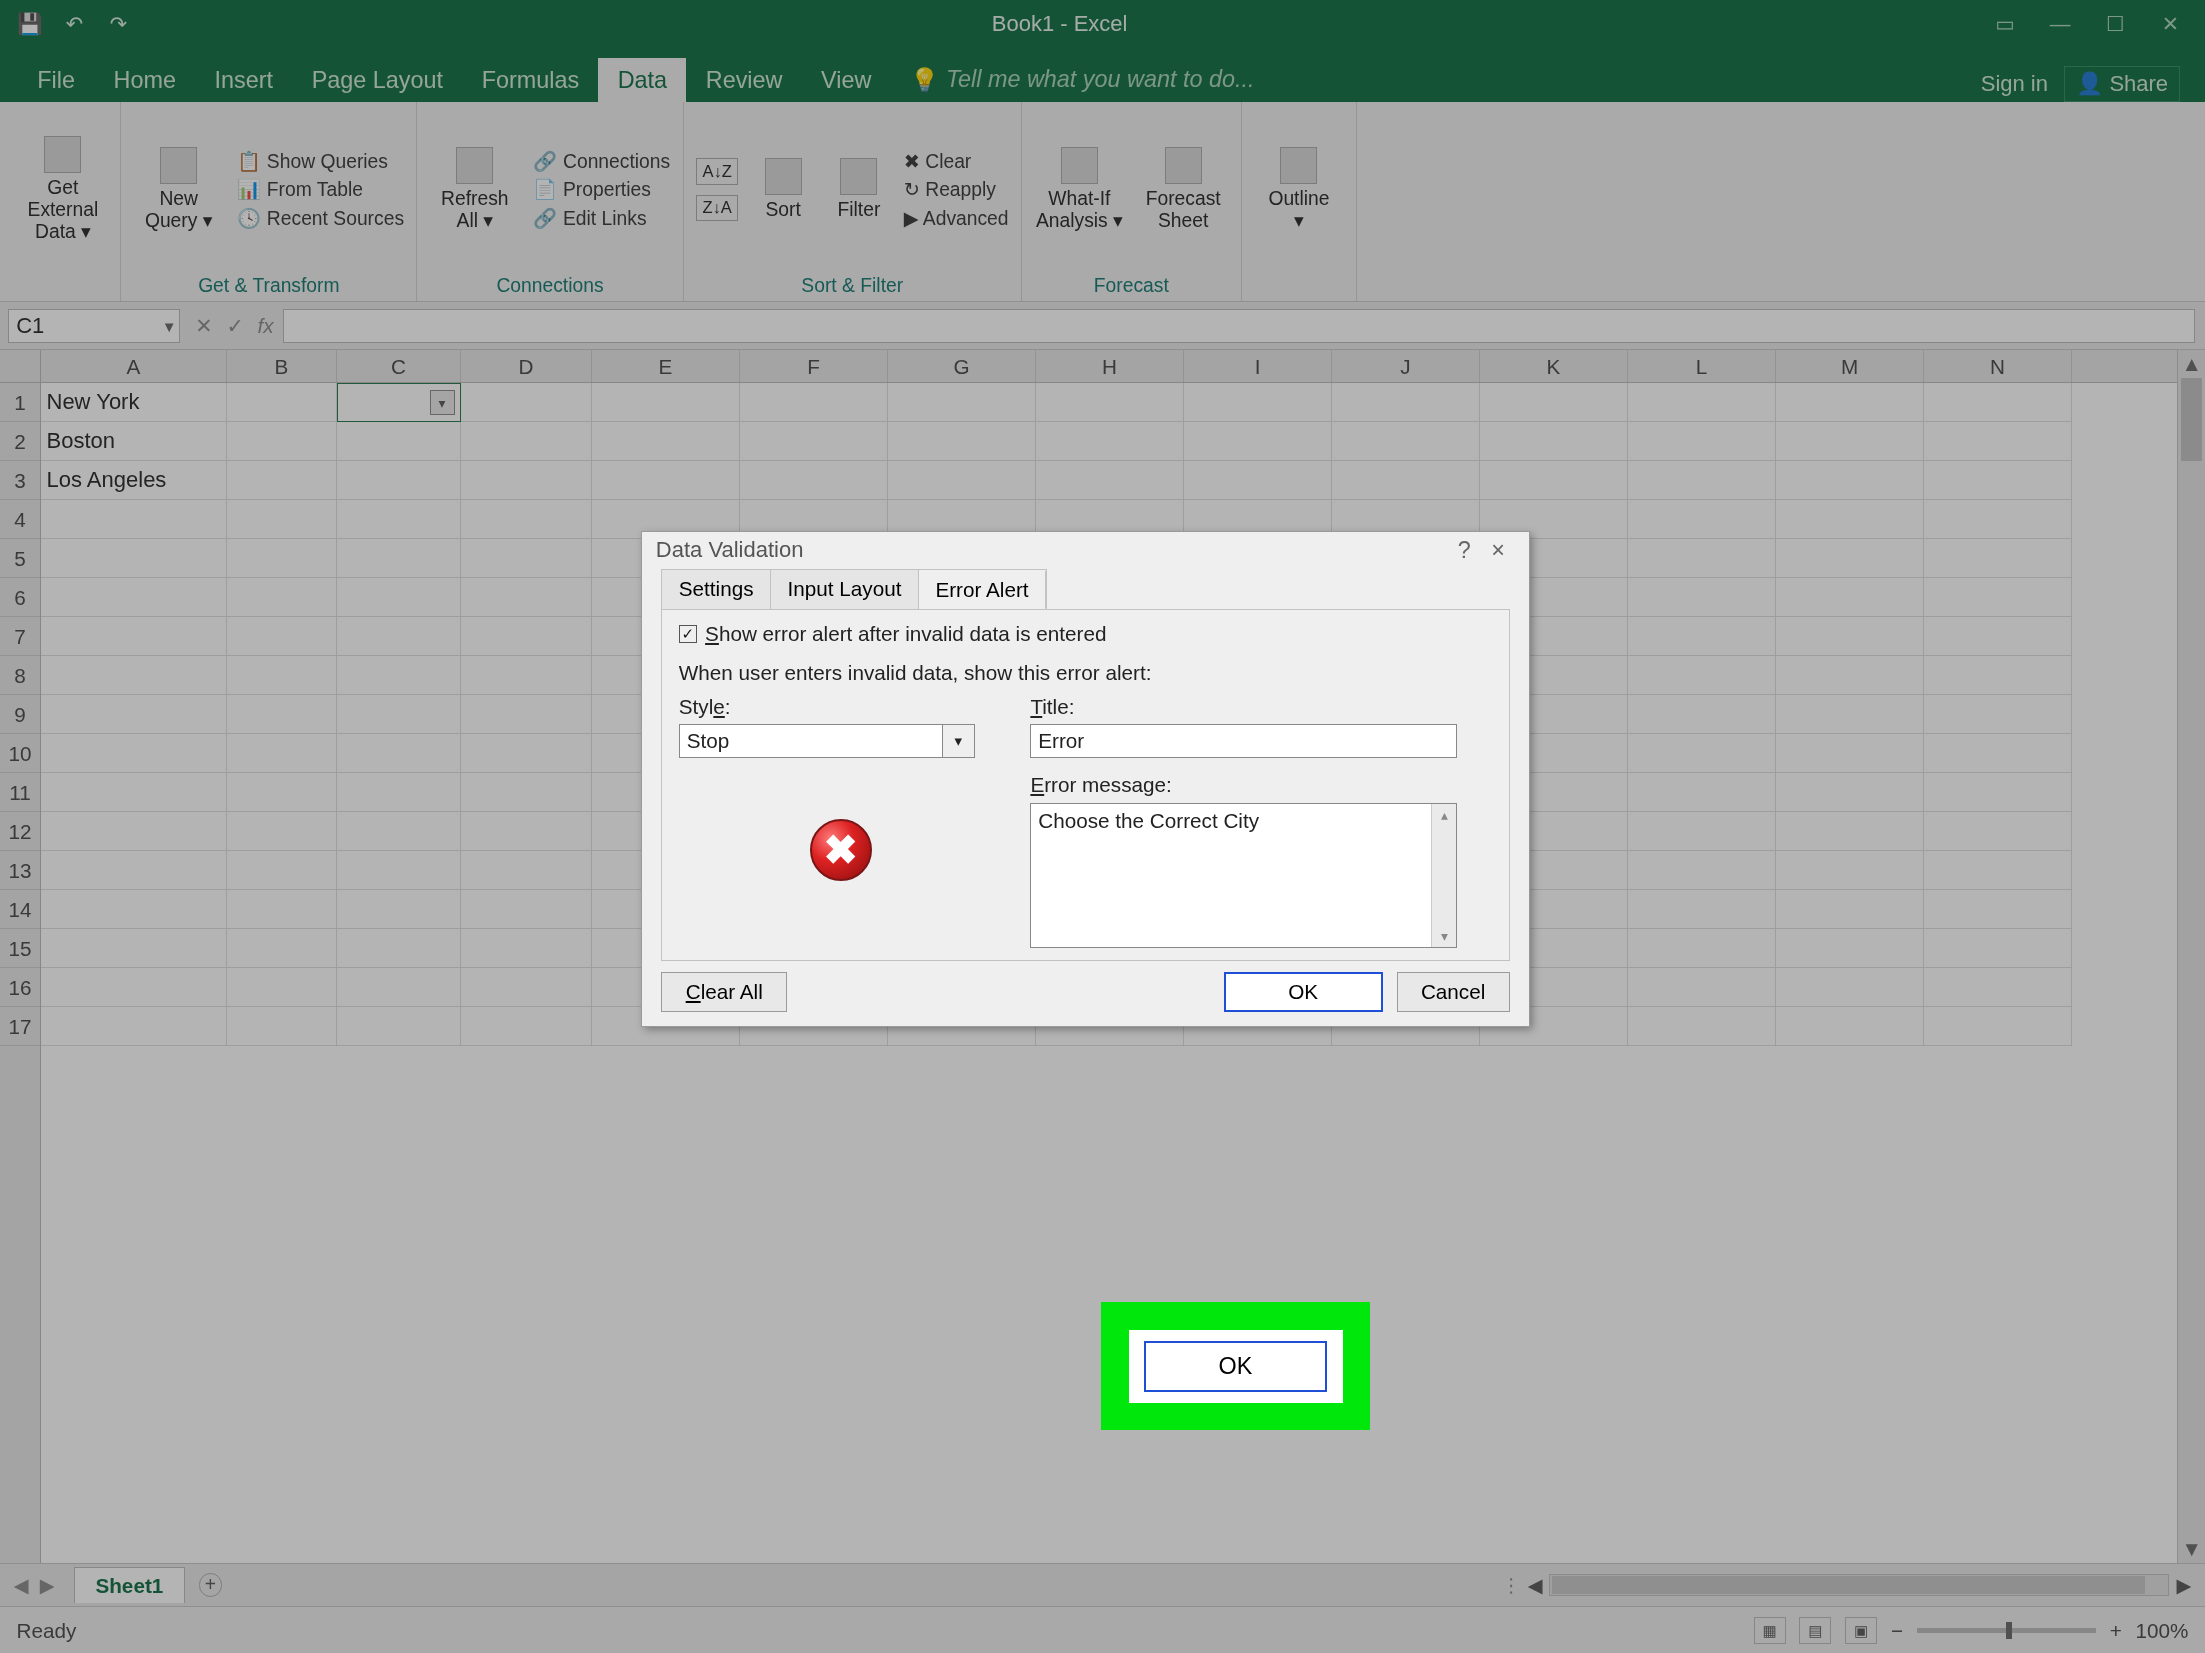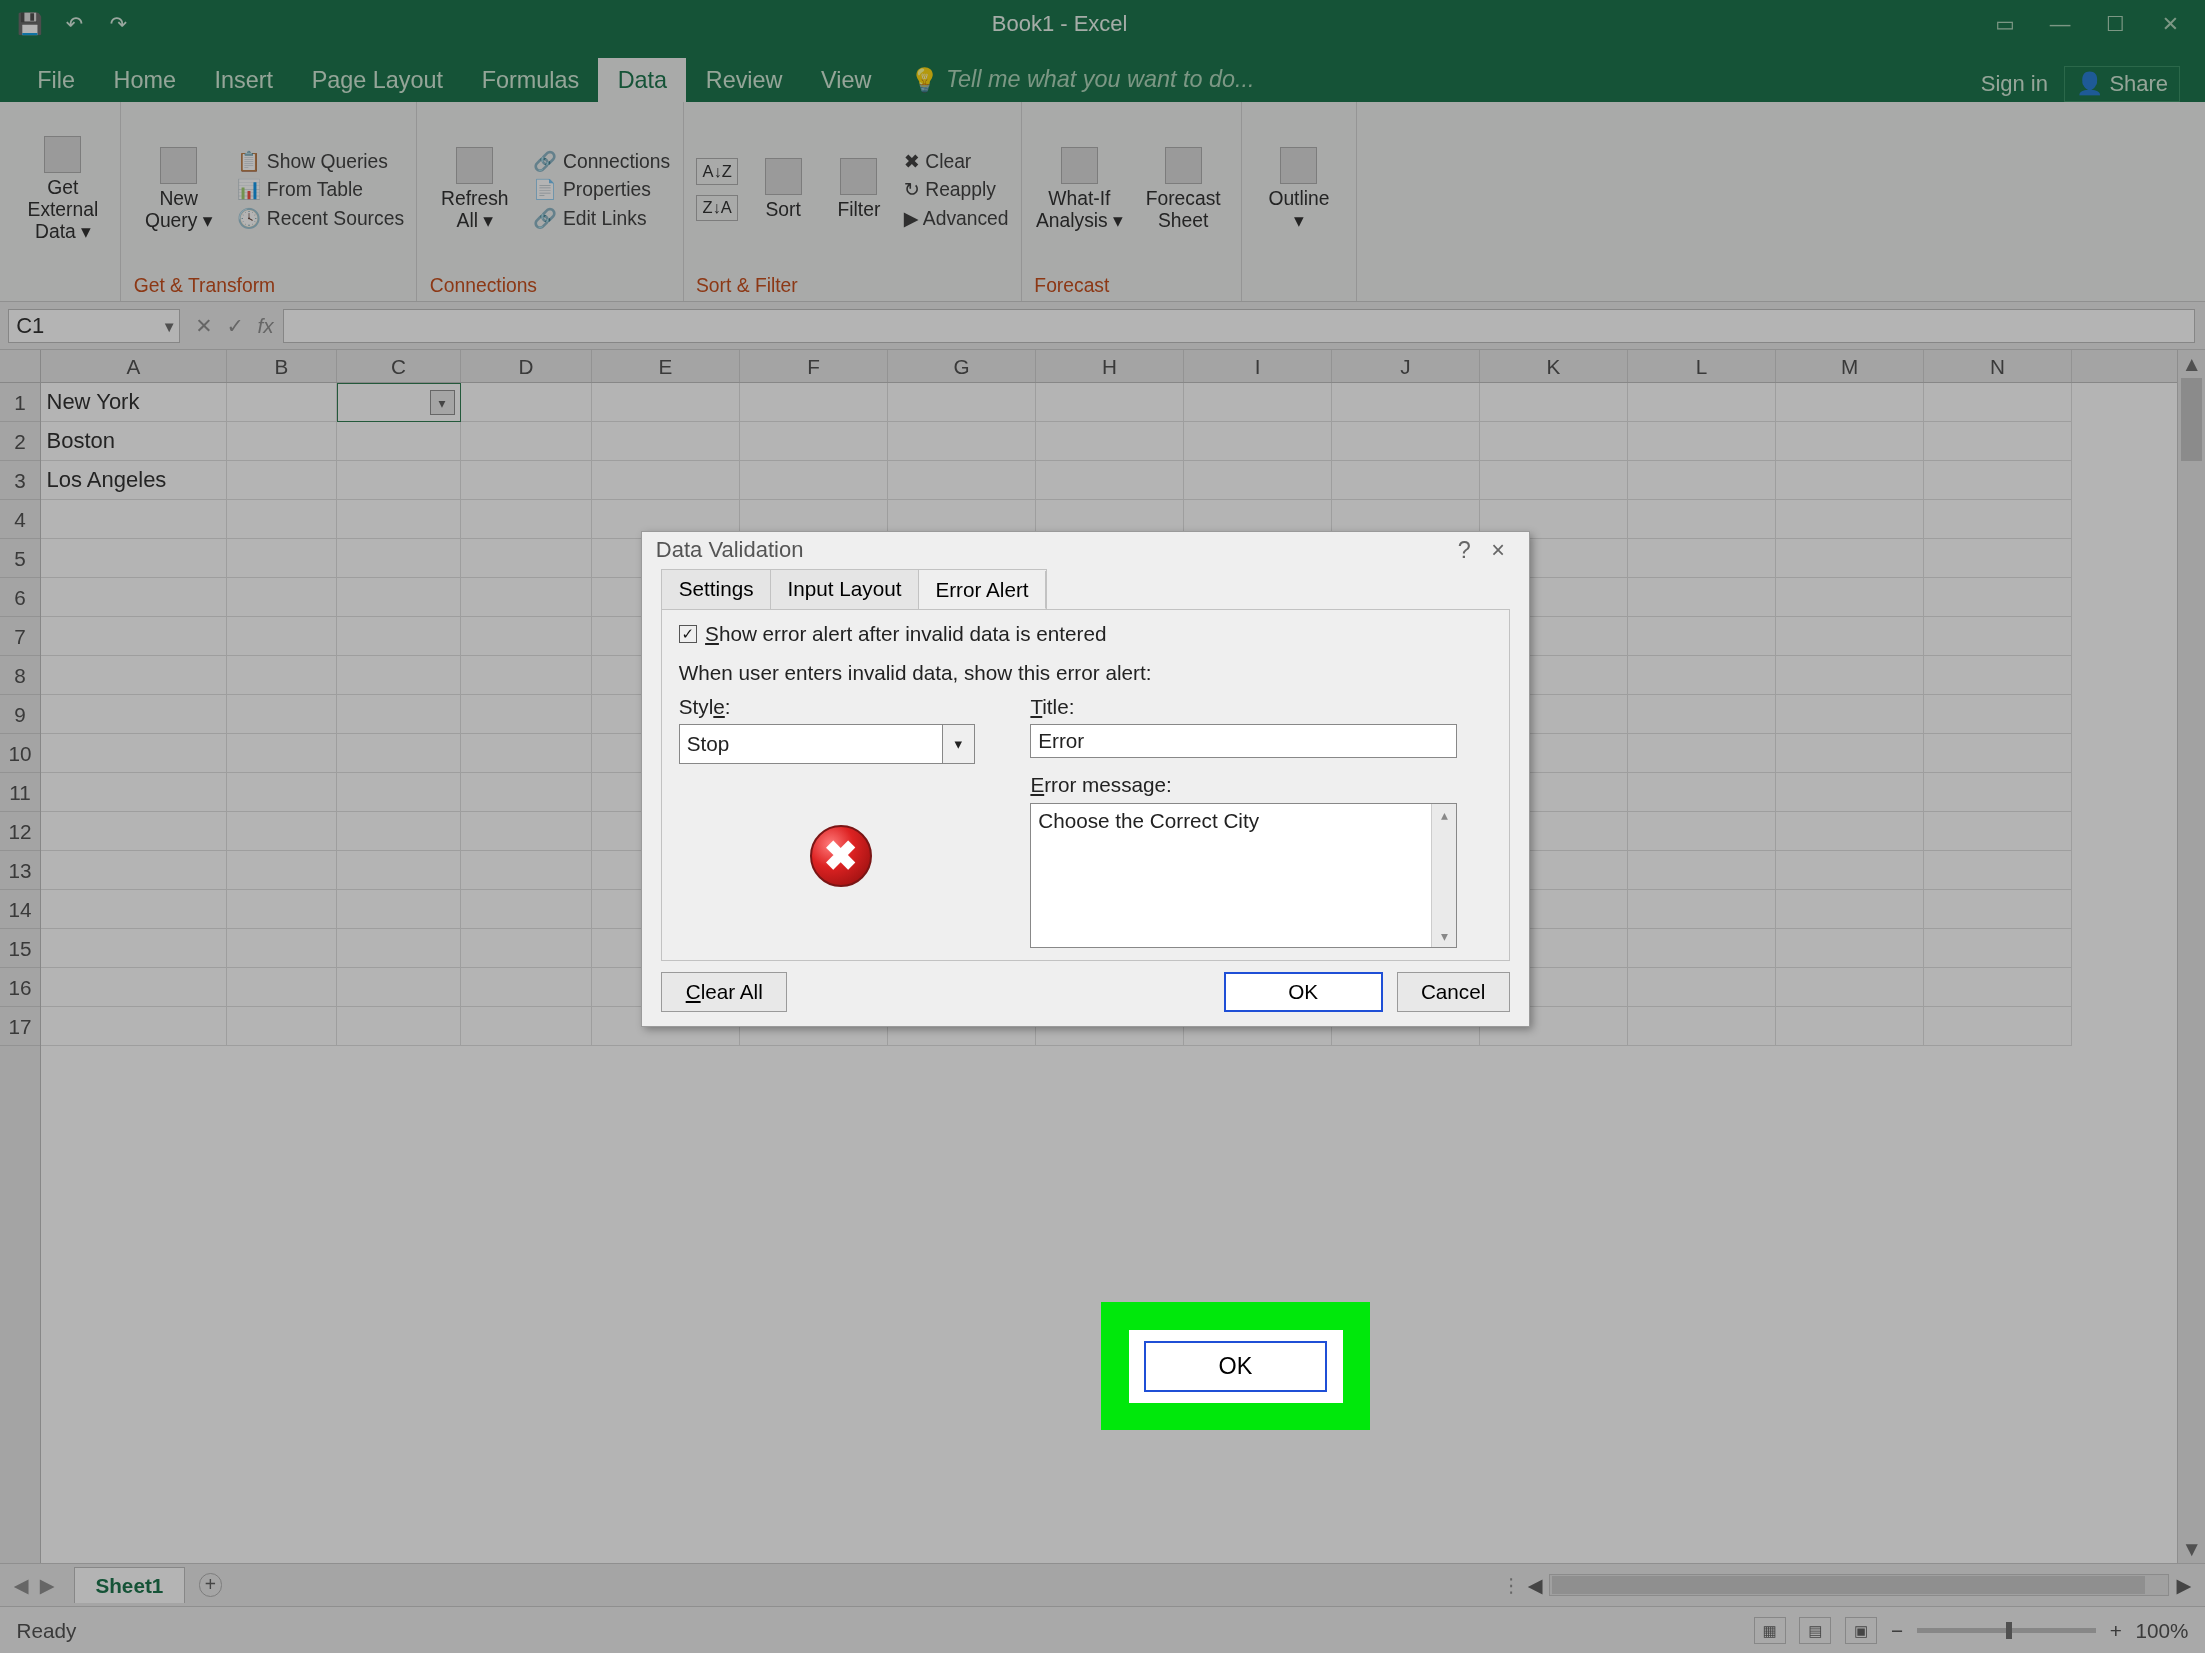--- a/index.html
+++ b/index.html
@@ -17,21 +17,21 @@
 .tabs-row{height:55px;background:#0b6a3f;display:flex;align-items:flex-end;color:#cfe8d5;padding:0 18px;}
 .tab{padding:8.3px 19.3px;font-size:23.4px;color:#cfe8d5;}
 .tab.active{background:#eef0ef;color:#0b6a3f;font-weight:400;}
 .tabs-right{margin-left:auto;display:flex;align-items:center;gap:16.5px;padding-right:6.9px;font-size:22px;}
 .tell-me{color:#a9d3b6;font-style:italic;}
 .share-box{border:0.7px solid #2d8a5d;padding:4.1px 11px;display:flex;align-items:center;gap:5.5px;}
 
 .ribbon{height:200px;background:#eef0ef;border-bottom:0.7px solid #c8c8c8;display:flex;align-items:stretch;padding:0 0 0 5.5px;overflow:hidden;}
 .rgroup{display:flex;flex-direction:column;padding:5.5px 12.4px 2.8px 12.4px;border-right:0.7px solid #d0d0d0;}
 .rgroup .ctrls{flex:1;display:flex;align-items:center;gap:13.8px;}
-.rgroup .glabel{font-size:19.3px;color:#c2410c;padding:2.8px 0 1.4px 0;}
+.rgroup .glabel{text-align:center;font-size:19.3px;color:#0f766e;padding:2.8px 0 1.4px 0;}
 .bigbtn{display:flex;flex-direction:column;align-items:center;justify-content:center;gap:4.1px;width:90px;text-align:center;font-size:19.3px;line-height:1.15;}
 .bigbtn .ico{width:37px;height:37px;background:#d8d8d8;border:0.7px solid #aaa;}
 .smalllabel{font-size:19.3px;color:#333;white-space:nowrap;}
 .vstack{display:flex;flex-direction:column;gap:5.5px;}
 
 .fxbar{height:48px;background:#e9e9e9;border-bottom:0.7px solid #c6c6c6;display:flex;align-items:center;}
 .namebox{width:172px;height:34px;border:0.7px solid #b8b8b8;background:#fff;margin-left:8.3px;display:flex;align-items:center;padding:0 6.9px;font-size:22px;position:relative;}
 .namebox .dd{position:absolute;right:2.8px;top:50%;transform:translateY(-50%);font-size:15px;color:#666;}
 .fxicons{display:flex;align-items:center;gap:13.8px;margin:0 9.6px 0 15px;color:#888;font-size:20.7px;}
 .fxinput{flex:1;height:34px;border:0.7px solid #b8b8b8;background:#fff;margin-right:9.6px;}
@@ -74,21 +74,21 @@
 .dlg-tab{padding:6.9px 16.5px;border-right:0.7px solid #c2c2c2;background:#e5e5e5;}
 .dlg-tab.active{background:#efefef;border-bottom:0.7px solid #efefef;position:relative;top:0.7px;}
 .dlg-panel{border:0.7px solid #c2c2c2;flex:1;padding:12.4px 16.5px;background:#efefef;font-size:20.7px;color:#222;display:flex;flex-direction:column;}
 .chk{display:flex;align-items:center;gap:8.3px;}
 .chk .box{width:18px;height:18px;border:0.7px solid #555;display:flex;align-items:center;justify-content:center;font-size:15px;color:#111;}
 .fieldset-label{margin-top:15px;margin-bottom:9.6px;}
 .fields-row{display:flex;gap:27.6px;}
 .fcol{display:flex;flex-direction:column;gap:5.5px;}
 .flabel{font-size:20.7px;}
 .flabel u{text-decoration:underline;}
-.selectbox{width:296px;height:40px;border:0.7px solid #888;background:#fff;display:flex;align-items:center;padding:0 6.9px;position:relative;}
+.selectbox{width:296px;height:34px;border:0.7px solid #888;background:#fff;display:flex;align-items:center;padding:0 6.9px;position:relative;}
 .selectbox .dd{position:absolute;right:0;top:0;bottom:0;width:32px;border-left:0.7px solid #888;display:flex;align-items:center;justify-content:center;font-size:15px;background:#efefef;}
 .textbox{width:427px;height:34px;border:0.7px solid #888;background:#fff;padding:0 6.9px;display:flex;align-items:center;}
 .textarea{width:427px;height:145px;border:0.7px solid #888;background:#fff;padding:5.5px 6.9px;position:relative;overflow:hidden;}
 .textarea .ta-scroll{position:absolute;right:0;top:0;bottom:0;width:25px;background:#eaeaea;border-left:0.7px solid #ccc;display:flex;flex-direction:column;justify-content:space-between;align-items:center;color:#888;font-size:13.8px;padding:2.8px 0;}
 .stop-ico{width:62px;height:62px;border-radius:50%;border:2.8px solid #7a1515;background:radial-gradient(circle at 32% 30%,#ff7a7a 0%,#d22 40%,#8a0c0c 100%);display:flex;align-items:center;justify-content:center;color:#fff;font-size:41px;font-weight:bold;margin:55px auto 0 auto;}
 .dlg-buttons{display:flex;align-items:center;padding:11px 19.3px 13.8px 19.3px;gap:13.8px;}
 .btn{height:40px;border:0.7px solid #9a9a9a;background:#e8e8e8;padding:0 23.4px;font-size:20.7px;display:flex;align-items:center;justify-content:center;}
 .btn.ok{border:2.1px solid #1f4fd6;background:#fff;width:159px;}
 .dlg-buttons .spacer{flex:1;}
 

